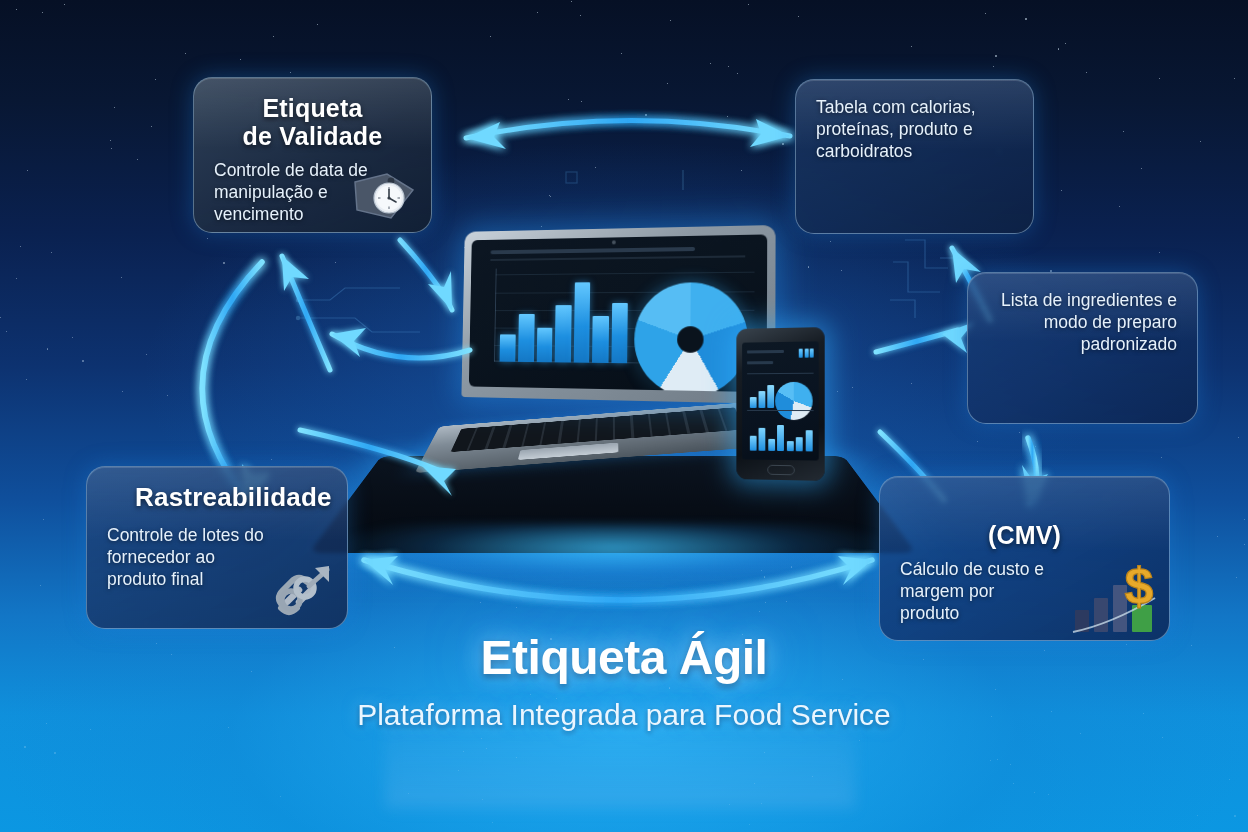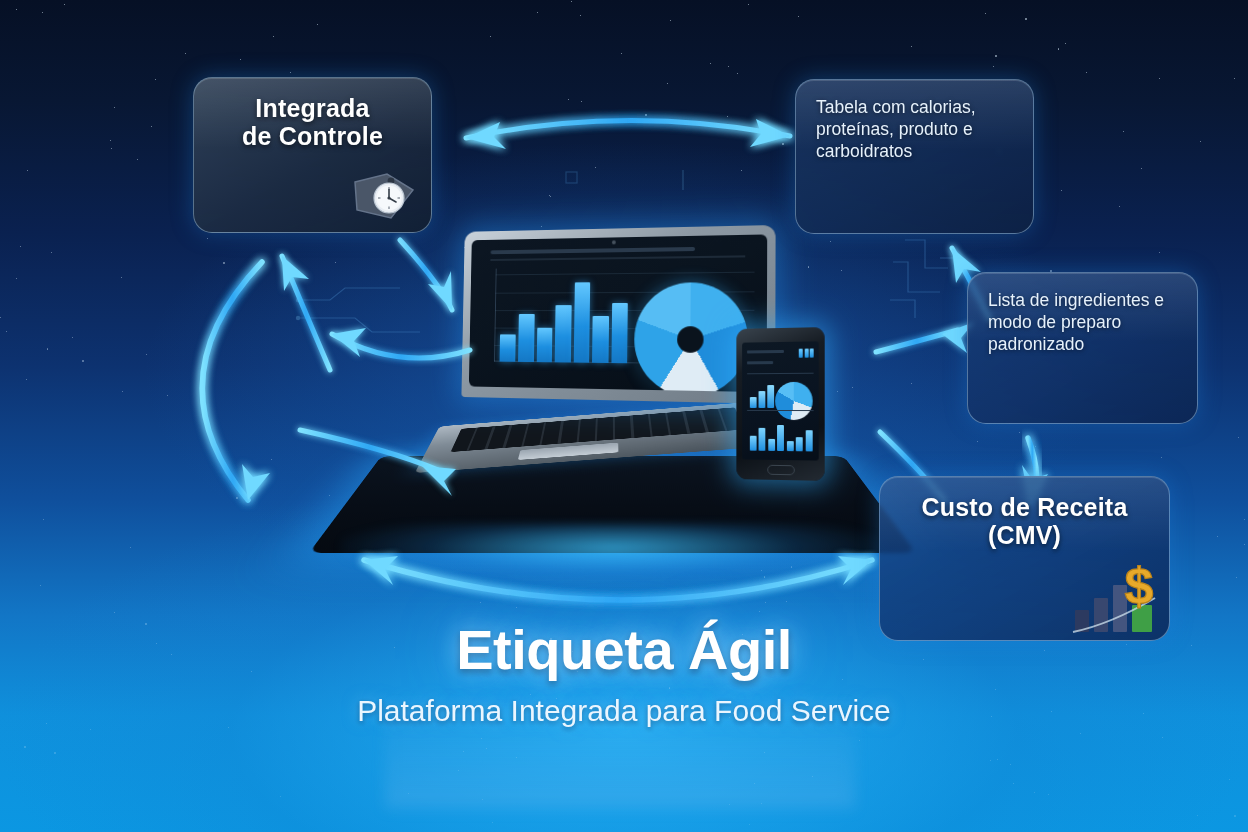--- a/index.html
+++ b/index.html
@@ -170,21 +170,21 @@
   #card-cmv h3{font-size:25px;}
 
   
   .tag-clock{right:12px;bottom:8px;width:72px;height:56px;}
   .chain{right:14px;bottom:8px;width:64px;height:58px;}
   .cmv-icon{right:8px;bottom:4px;width:90px;height:78px;}
 
   
   #title-block{position:absolute;left:0;right:0;top:622px;text-align:center;}
   #main-title{
-    margin:0;font-size:56px;line-height:1;font-weight:700;color:#ffffff;
+    margin:12px;font-size:48px;line-height:1;font-weight:700;color:#ffffff;
     letter-spacing:-.5px;
     text-shadow:0 0 26px rgba(150,215,255,.85), 0 0 54px rgba(90,180,255,.55), 0 3px 6px rgba(0,20,45,.5);
   }
   #subtitle{
     margin:16px 0 16px 0;font-size:30px;font-weight:400;color:#eaf6ff;
     text-shadow:0 0 16px rgba(120,200,255,.6), 0 2px 5px rgba(0,25,55,.45);
   }
 </style>
 </head>
 <body>
@@ -571,21 +571,22 @@
     <g filter="url(#glow)" fill="none" stroke="url(#ag)" stroke-width="5.5" stroke-linecap="round">
       <path d="M364 560 Q624 640 872 560"></path>
     </g>
     <g filter="url(#glow)" fill="#6fd9ff">
       <path d="M364 560 l34 -4 -13 13 8 16 z"></path>
       <path d="M872 560 l-34 -4 13 13 -8 16 z"></path>
     </g>
   </svg>
 
   <div class="card" id="card-validade">
-    <h3><span>Integrada</span><br><span>de Controle</span></h3>
+    <h3><span>Etiqueta</span><br><span>de Validade</span></h3>
+    <p>Controle de data de manipulação e vencimento</p>
     <svg class="ico tag-clock" viewBox="0 0 72 56">
       <path d="M8 14 L40 6 L66 22 L44 50 L10 42 Z" fill="#4a5668" stroke="#64738a" stroke-width="1.5"></path>
       <circle cx="44" cy="13" r="3.4" fill="#2c3644"></circle>
       <circle cx="42" cy="30" r="15" fill="#e9eef4" stroke="#b9c4d0" stroke-width="1.2"></circle>
       <circle cx="42" cy="30" r="12.5" fill="#f6f9fc"></circle>
       <g stroke="#5a6573" stroke-width="1">
         <path d="M42 19 v2.5"></path>
           <path d="M42 38.5 v2.5"></path>
           <path d="M31 30 h2.5"></path>
           <path d="M50.5 30 h2.5"></path>
@@ -594,36 +595,55 @@
       <path d="M42 30 L49 34" stroke="#333c47" stroke-width="1.6" stroke-linecap="round"></path>
       <circle cx="42" cy="30" r="1.6" fill="#333c47"></circle>
     </svg>
   </div>
 
   <div class="card" id="card-nutricional">
     <p>Tabela com calorias, proteínas, produto e carboidratos</p>
   </div>
 
   <div class="card" id="card-ficha">
-    <p style="text-align:left;">Lista de ingredientes e modo de preparo padronizado</p>
+    <p style="text-align:right;">Lista de ingredientes e modo de preparo padronizado</p>
   </div>
 
   <div class="card" id="card-cmv">
-    <h3><span>Custo de Receita</span><br><span>(CMV)</span></h3>
+    <h3><br><span>(CMV)</span></h3>
+    <p style="width:62%;">Cálculo de custo e margem por produto</p>
     <svg class="ico cmv-icon" viewBox="0 0 90 78">
       <rect x="4" y="52" width="14" height="22" fill="#2c3a60" rx="1"></rect>
       <rect x="23" y="40" width="14" height="34" fill="#38476f" rx="1"></rect>
       <rect x="42" y="27" width="14" height="47" fill="#44557f" rx="1"></rect>
       <rect x="61" y="47" width="20" height="27" fill="#3f9f46" rx="1"></rect>
       <path d="M2 74 Q40 66 84 40" stroke="#cfe3ef" stroke-width="2" fill="none" opacity=".75"></path>
       <g transform="translate(56,2)">
         <text x="12" y="44" font-family="'Liberation Sans',sans-serif" font-size="52" font-weight="700" fill="#e8a92a" text-anchor="middle" stroke="#b9821a" stroke-width="1.2">$</text>
       </g>
     </svg>
   </div>
 
+  <div class="card" id="card-rastreabilidade">
+    <h3>Rastreabilidade</h3>
+    <p style="width:72%;">Controle de lotes do fornecedor ao produto final</p>
+    <svg class="ico chain" viewBox="0 0 64 58">
+      <g stroke="#9aa7b4" stroke-width="6" fill="none" stroke-linecap="round">
+        <path d="M14 44 Q6 36 14 28 L22 20 Q30 12 38 20"></path>
+        <path d="M28 46 Q20 54 12 46"></path>
+      </g>
+      <g stroke="#aeb9c6" stroke-width="6.5" fill="none" stroke-linecap="round">
+        <path d="M18 40 L30 28"></path>
+        <path d="M30 40 L42 28"></path>
+      </g>
+      <circle cx="22" cy="38" r="9" stroke="#98a5b3" stroke-width="5.5" fill="none"></circle>
+      <circle cx="36" cy="26" r="9" stroke="#b3bfcb" stroke-width="5.5" fill="none"></circle>
+      <path d="M40 24 L58 8" stroke="#9fabb8" stroke-width="5" stroke-linecap="round"></path>
+      <path d="M60 4 L60 20 L46 6 Z" fill="#a9b5c2"></path>
+    </svg>
+  </div>
 
   <div id="title-block">
     <h1 id="main-title">Etiqueta Ágil</h1>
     <p id="subtitle">Plataforma Integrada para Food Service</p>
   </div>
 
 </div>
 
 </body></html>

